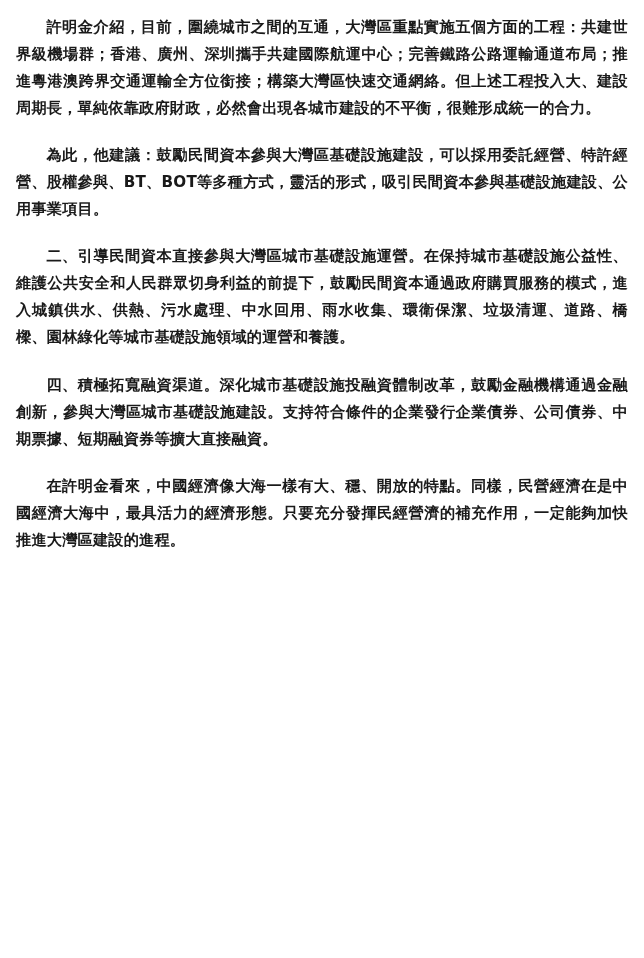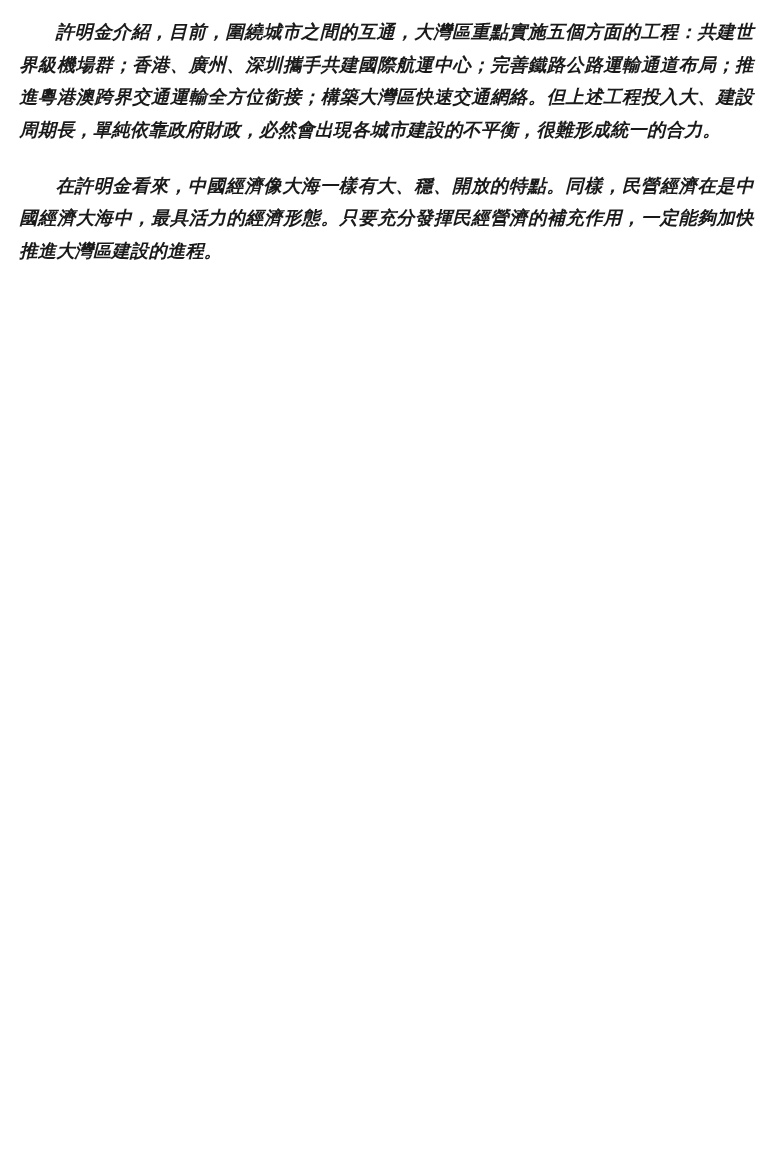--- a/index.html
+++ b/index.html
@@ -10,21 +10,20 @@
   body {
     width: 644px;
     height: 958px;
     overflow: hidden;
     font-family: "DejaVu Sans", "Liberation Sans", sans-serif;
   }
   #article {
     box-sizing: border-box;
     width: 644px;
     padding: 14px 16px 0 16px;
-    font-style: italic;
   }
   .para {
     margin: 0 0 20px 0;
     font-size: 15.2px;
     line-height: 1.78;
     color: #1a1a1a;
     text-align: justify;
     text-justify: inter-ideograph;
     text-indent: 2em;
     letter-spacing: 0.2px;
@@ -32,14 +31,17 @@
   }
   .para:last-child {
     margin-bottom: 16px;
   }
 </style>
 </head>
 <body>
 
 <div id="article">
   <p class="para">許明金介紹，目前，圍繞城市之間的互通，大灣區重點實施五個方面的工程：共建世界級機場群；香港、廣州、深圳攜手共建國際航運中心；完善鐵路公路運輸通道布局；推進粵港澳跨界交通運輸全方位銜接；構築大灣區快速交通網絡。但上述工程投入大、建設周期長，單純依靠政府財政，必然會出現各城市建設的不平衡，很難形成統一的合力。</p>
+  <p class="para">為此，他建議：鼓勵民間資本參與大灣區基礎設施建設，可以採用委託經營、特許經營、股權參與、BT、BOT等多種方式，靈活的形式，吸引民間資本參與基礎設施建設、公用事業項目。</p>
+  <p class="para">二、引導民間資本直接參與大灣區城市基礎設施運營。在保持城市基礎設施公益性、維護公共安全和人民群眾切身利益的前提下，鼓勵民間資本通過政府購買服務的模式，進入城鎮供水、供熱、污水處理、中水回用、雨水收集、環衛保潔、垃圾清運、道路、橋樑、園林綠化等城市基礎設施領域的運營和養護。</p>
+  <p class="para">四、積極拓寬融資渠道。深化城市基礎設施投融資體制改革，鼓勵金融機構通過金融創新，參與大灣區城市基礎設施建設。支持符合條件的企業發行企業債券、公司債券、中期票據、短期融資券等擴大直接融資。</p>
   <p class="para">在許明金看來，中國經濟像大海一樣有大、穩、開放的特點。同樣，民營經濟在是中國經濟大海中，最具活力的經濟形態。只要充分發揮民經營濟的補充作用，一定能夠加快推進大灣區建設的進程。</p>
 </div>
 
 </body></html>

